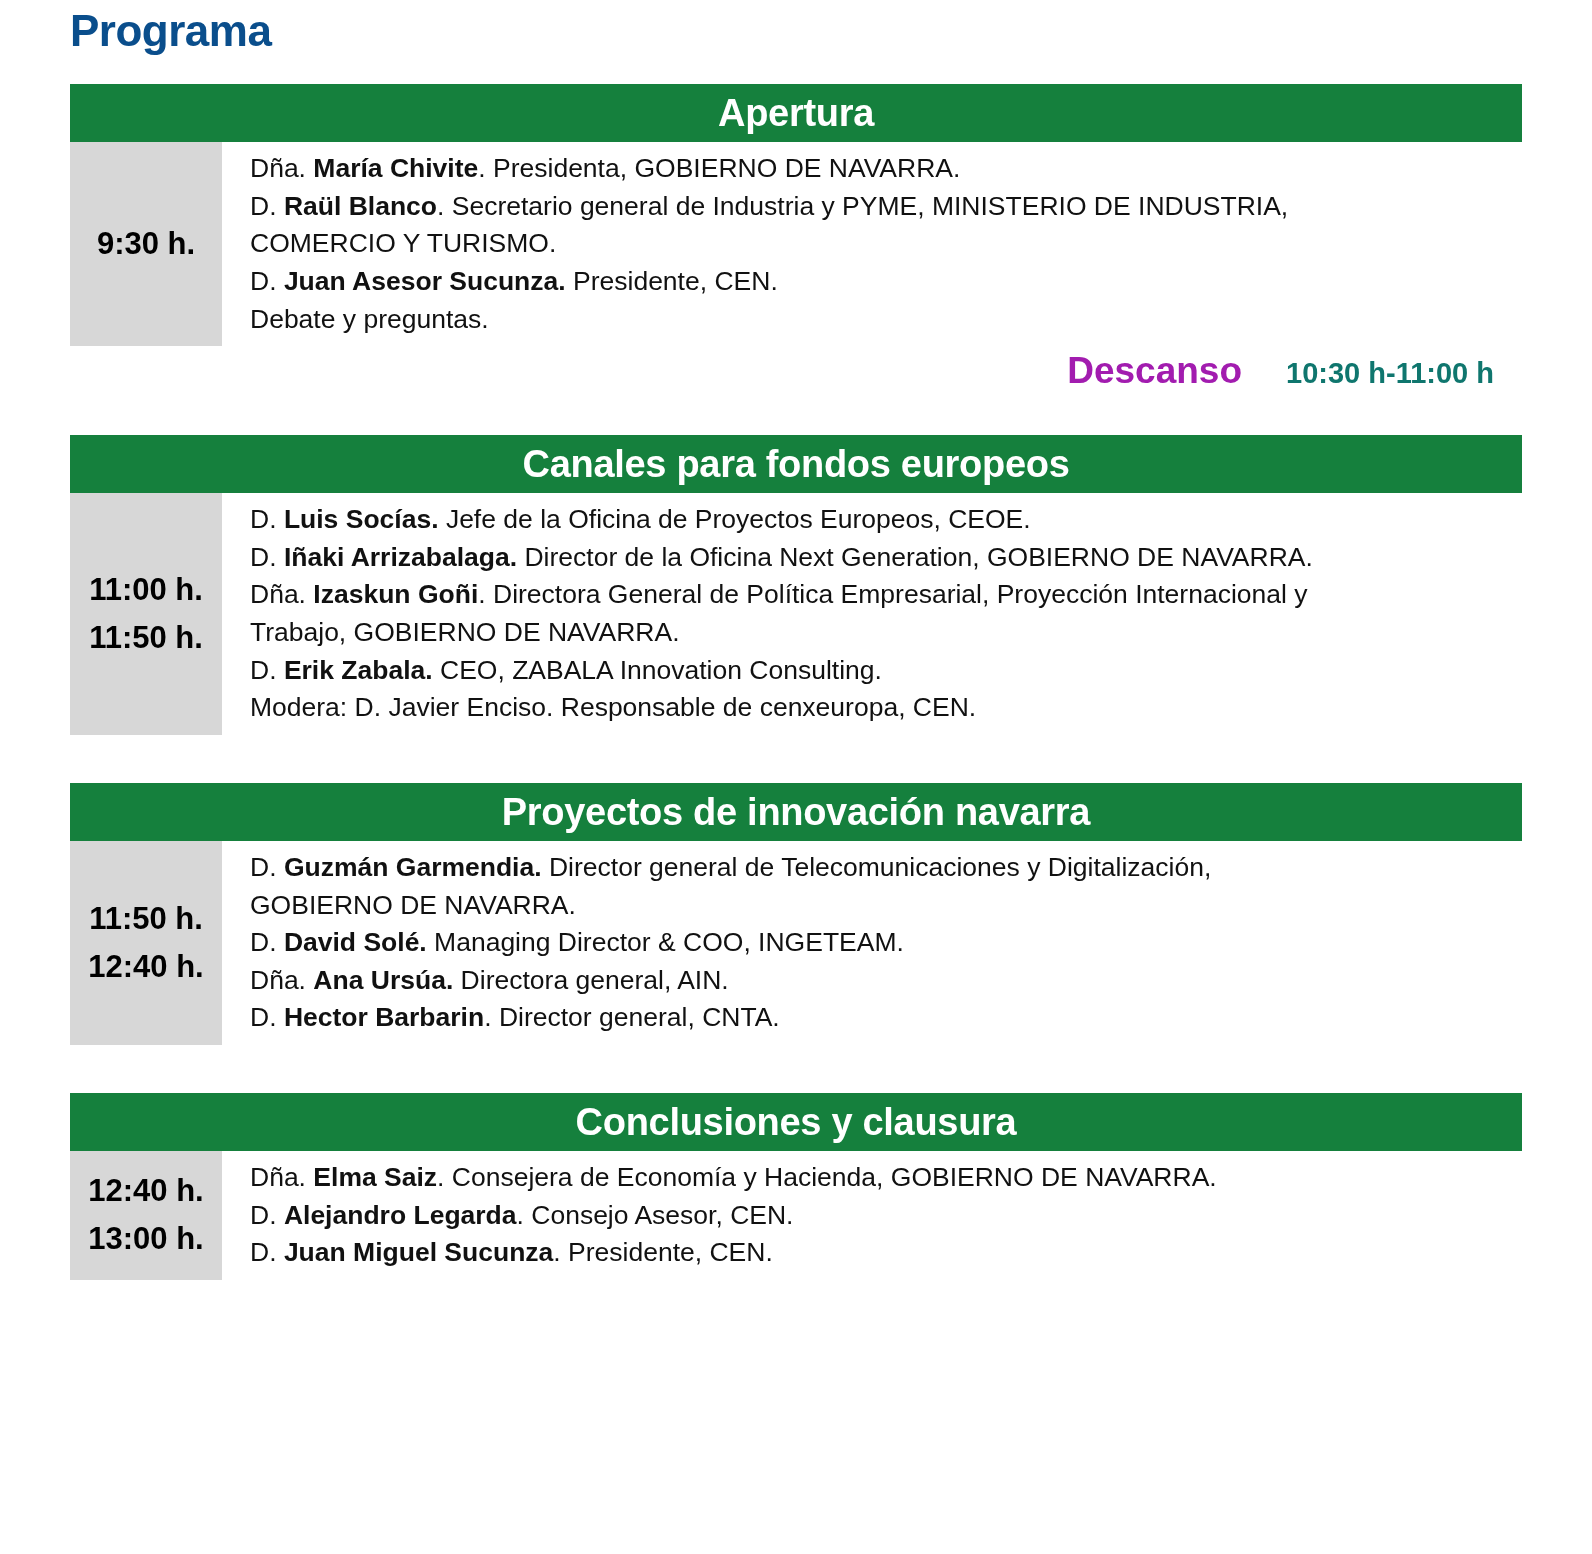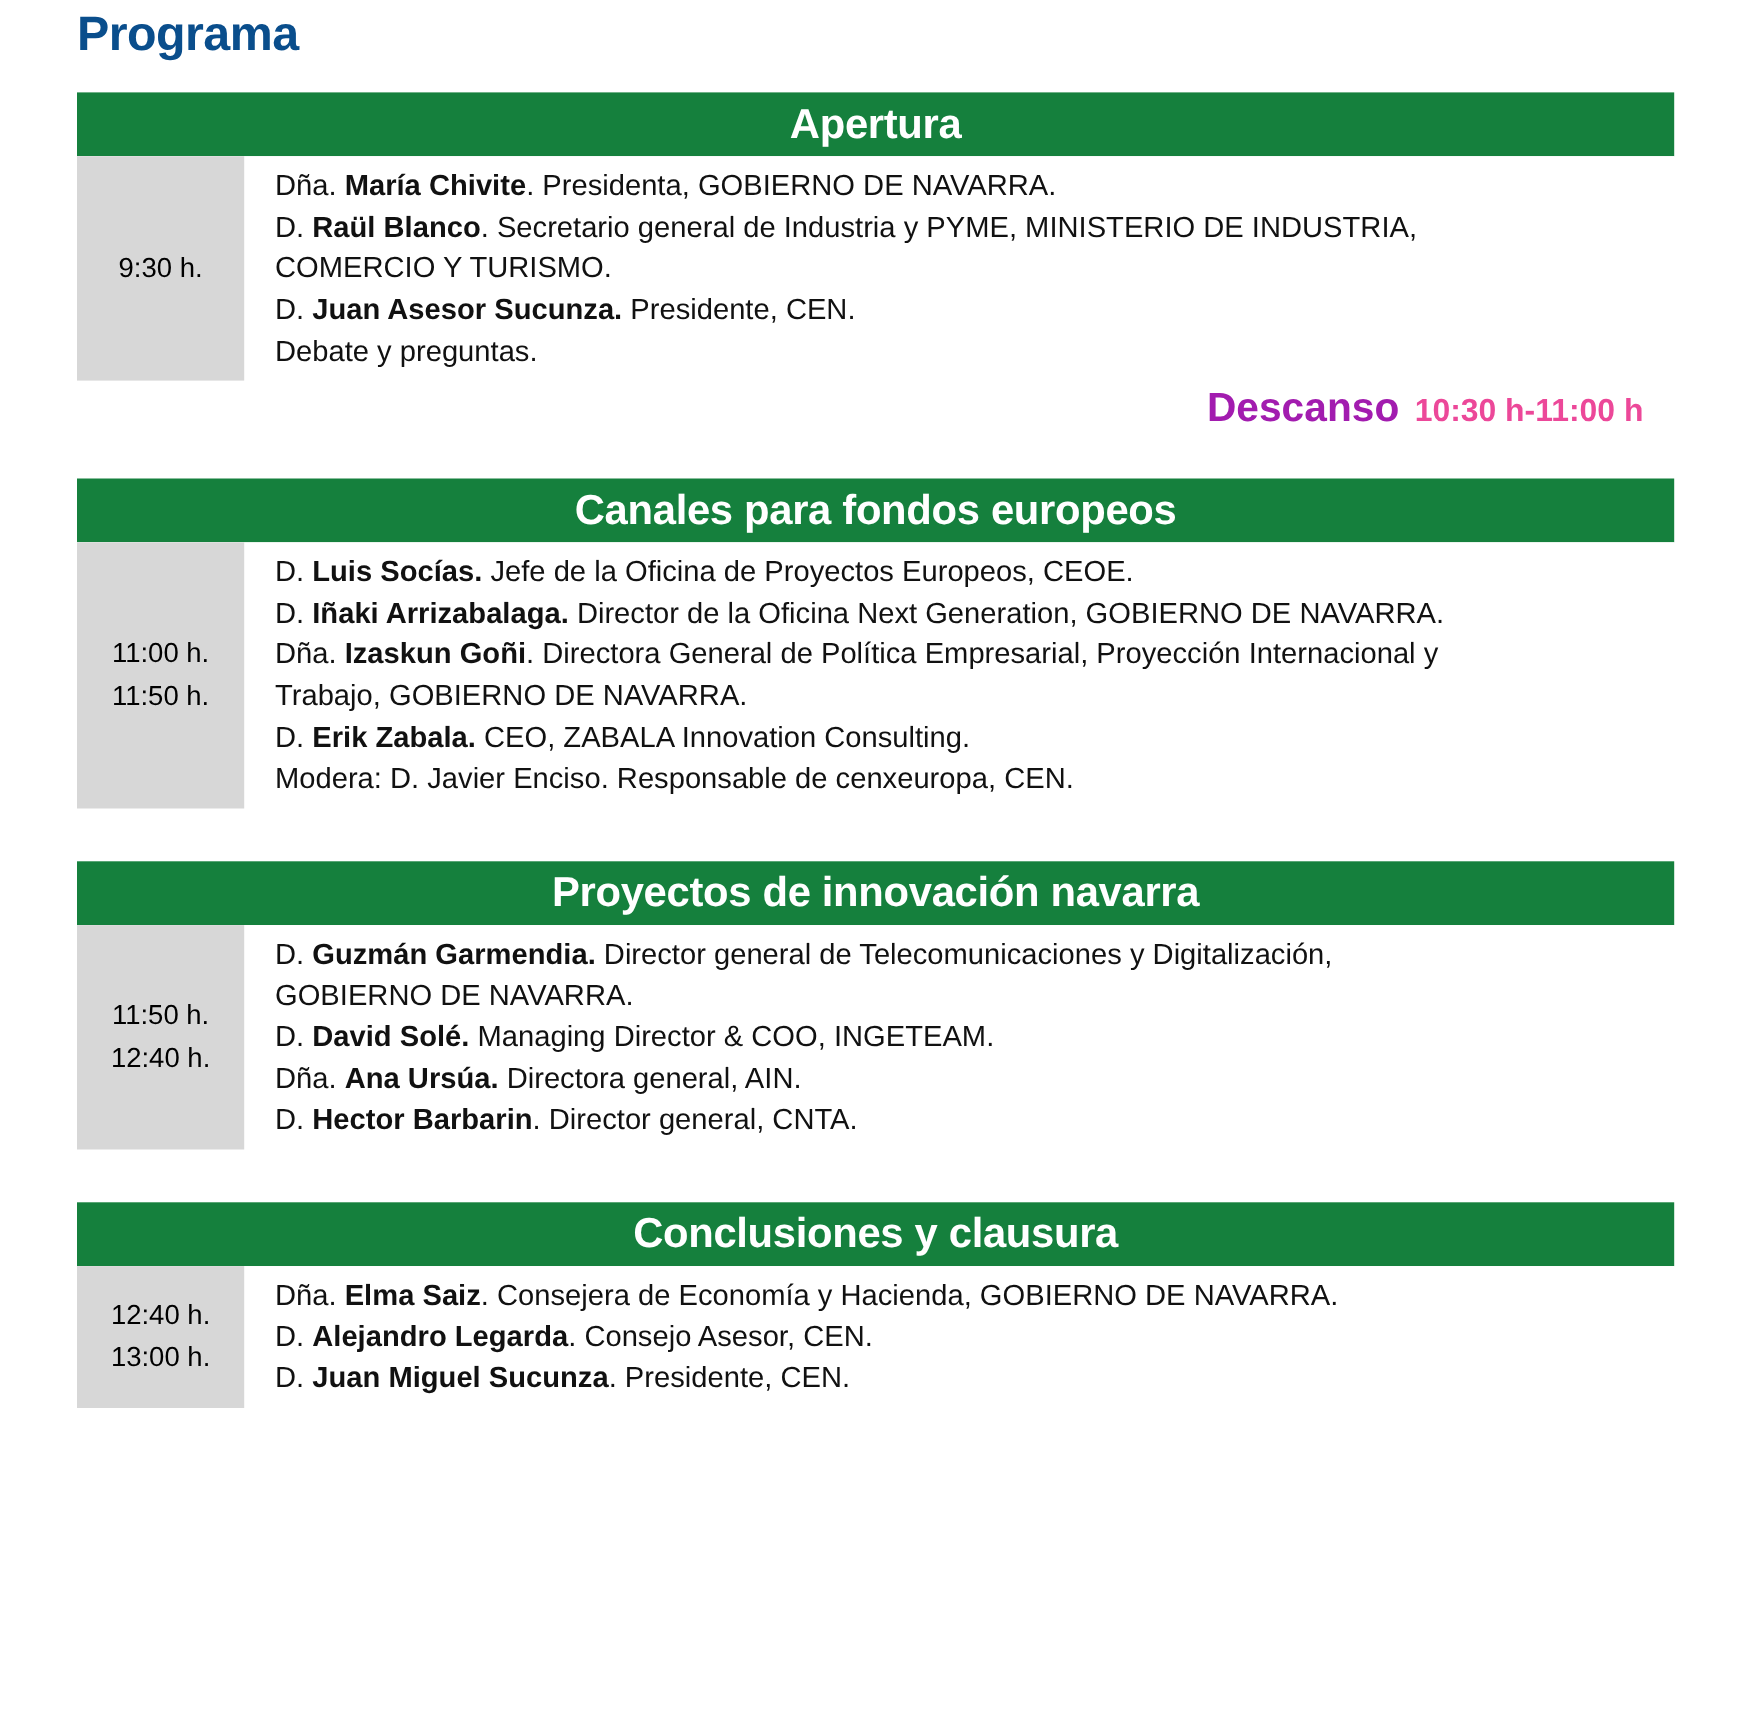--- a/index.html
+++ b/index.html
@@ -69,22 +69,22 @@
   }
 
   .time-col {
     background: #D7D7D7;
     width: 152px;
     min-width: 152px;
     display: flex;
     flex-direction: column;
     align-items: center;
     justify-content: center;
-    font-size: 25px;
-    font-weight: normal;
+    font-size: 31px;
+    font-weight: bold;
     line-height: 1.55;
     color: #000000;
   }
 
   .entries-col {
     flex: 1;
     padding: 8px 6px 8px 28px;
   }
 
   .entry-line {
@@ -111,24 +111,25 @@
     padding-top: 6px;
     gap: 14px;
   }
   .descanso-label {
     color: #a21caf;
     font-size: 37px;
     font-weight: bold;
     line-height: 1;
   }
   .descanso-time {
-    color: #ec4899;
+    color: #0f766e;
     font-size: 29px;
     font-weight: bold;
     line-height: 1;
+    margin-left: 30px;
   }
 </style>
 </head>
 <body>
 
 <div class="page">
 
   <div class="page-title">Programa</div>
 
   <div class="program" id="program-root">

